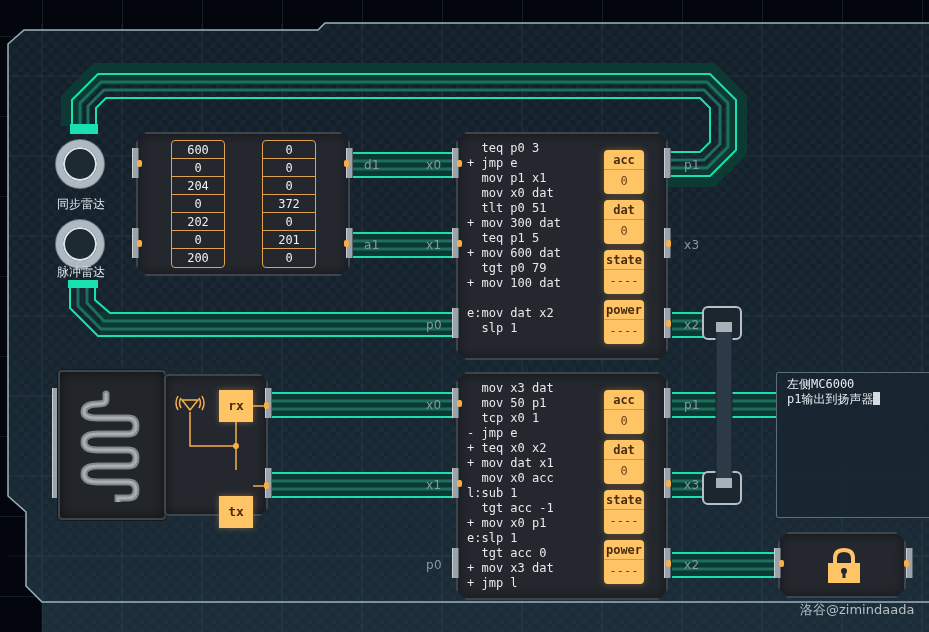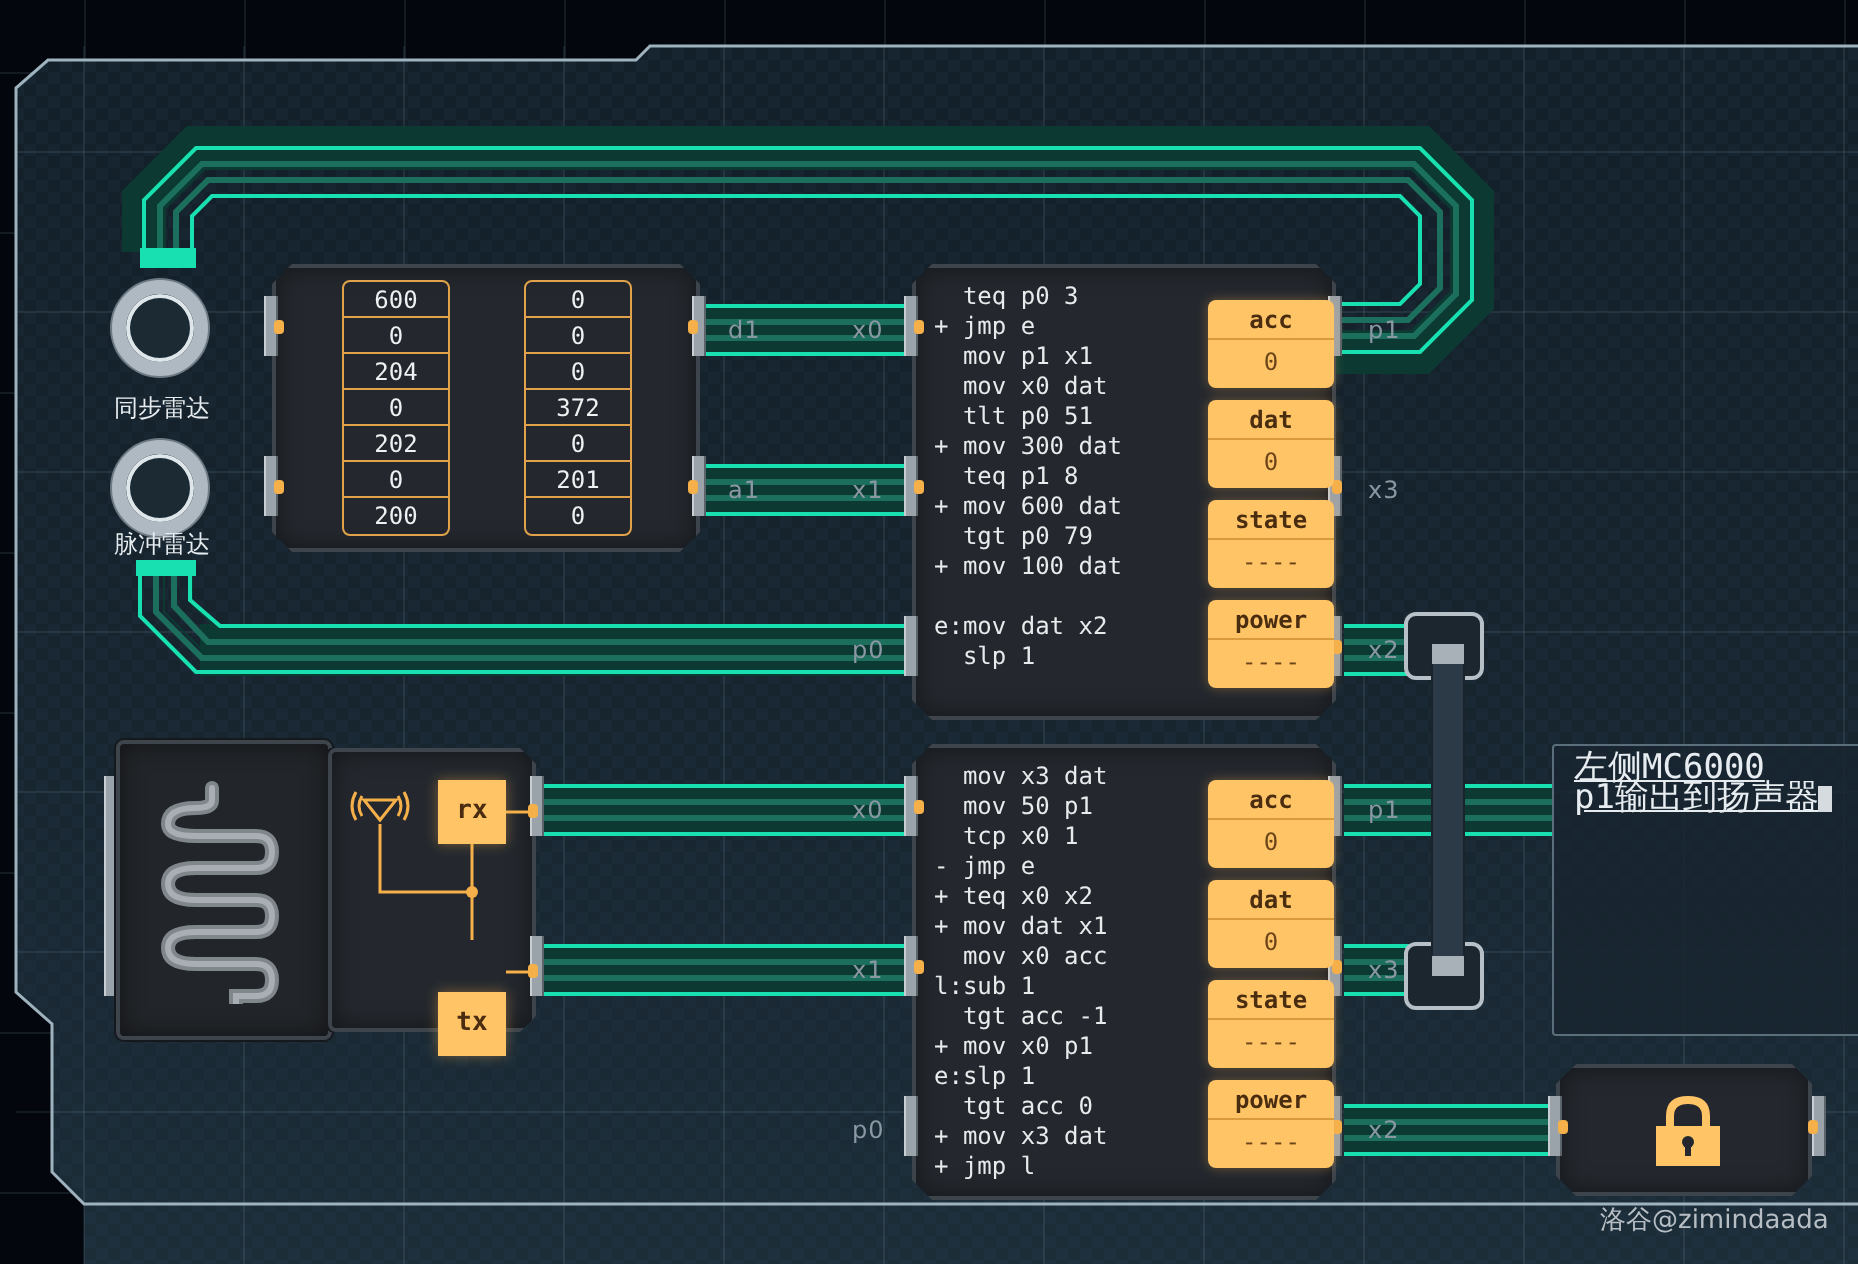--- a/index.html
+++ b/index.html
@@ -35,21 +35,21 @@
   .pin-dot {
     position: absolute; width: 5px; height: 7px; background: #f5b04a; border-radius: 2px;
   }
 
   
   .code {
     position: absolute; color: #e8eaec; font-family: "DejaVu Sans Mono", monospace;
     font-size: 12px; line-height: 15px; white-space: pre;
   }
   .reg {
-    position: absolute; width: 63px; height: 44px; background: #ffc465;
+    position: absolute; width: 40px; height: 44px; background: #ffc465;
     border-radius: 4px; box-shadow: 0 0 6px rgba(255,180,80,0.35);
   }
   .reg .rname {
     height: 20px; border-bottom: 1px solid #d89a3a; text-align: center;
     color: #4a2d10; font-weight: bold; font-size: 12px; line-height: 20px;
     font-family: "DejaVu Sans Mono", monospace;
   }
   .reg .rval {
     height: 23px; text-align: center; color: #6b4519; font-size: 12px; line-height: 23px;
   }
@@ -78,22 +78,22 @@
     color: #4a2d10; font-weight: bold; font-size: 13px; text-align: center; line-height: 32px;
     box-shadow: 0 0 6px rgba(255,180,80,0.4);
   }
 
   
   #note {
     position: absolute; left: 776px; top: 372px; width: 160px; height: 146px;
     background: rgba(25,38,48,0.85); border: 1px solid #5b6e7c; border-radius: 2px;
   }
   #note .text {
-    position: absolute; left: 10px; top: 4px; color: #e6ecef; font-size: 17px; line-height: 15px;
-    font-family: "DejaVu Sans Mono", monospace; white-space: pre; text-decoration: underline;
+    position: absolute; left: 10px; top: 4px; color: #e6ecef; font-size: 12px; line-height: 15px;
+    font-family: "DejaVu Sans Mono", monospace; white-space: pre;
   }
   .cursor { display: inline-block; width: 7px; height: 13px; background: #d6dbdf; vertical-align: -2px; }
 
   #watermark {
     position: absolute; left: 800px; top: 601px; color: #b7bec4; font-size: 13px;
     font-family: "DejaVu Sans", sans-serif;
   }
 </style>
 </head>
 <body>
@@ -285,21 +285,21 @@
 <div class="pin" style="left:452px;top:228px"></div>
 <div class="pin" style="left:452px;top:308px"></div>
 <div class="pin" style="left:664px;top:148px"></div>
 <div class="pin" style="left:664px;top:228px"></div>
 <div class="pin" style="left:664px;top:308px"></div>
 <div class="pin-dot" style="left:457px;top:160px"></div>
 <div class="pin-dot" style="left:457px;top:240px"></div>
 <div class="pin-dot" style="left:666px;top:240px"></div>
 <div class="pin-dot" style="left:666px;top:320px"></div>
 
-<div class="code" style="left:467px;top:141px" id="code1"><div>  teq p0 3</div><div>+ jmp e</div><div>  mov p1 x1</div><div>  mov x0 dat</div><div>  tlt p0 51</div><div>+ mov 300 dat</div><div>  teq p1 8</div><div>+ mov 600 dat</div><div>  tgt p0 79</div><div>+ mov 100 dat</div><div> </div><div>e:mov dat x2</div><div>  slp 1</div></div>
+<div class="code" style="left:467px;top:141px" id="code1"><div>  teq p0 3</div><div>+ jmp e</div><div>  mov p1 x1</div><div>  mov x0 dat</div><div>  tlt p0 51</div><div>+ mov 300 dat</div><div>  teq p1 5</div><div>+ mov 600 dat</div><div>  tgt p0 79</div><div>+ mov 100 dat</div><div> </div><div>e:mov dat x2</div><div>  slp 1</div></div>
 
 <div class="reg" style="left:604px;top:150px">
   <div class="rname">acc</div>
   <div class="rval">0</div>
 </div>
 <div class="reg" style="left:604px;top:200px">
   <div class="rname">dat</div>
   <div class="rval">0</div>
 </div>
 <div class="reg" style="left:604px;top:250px">

